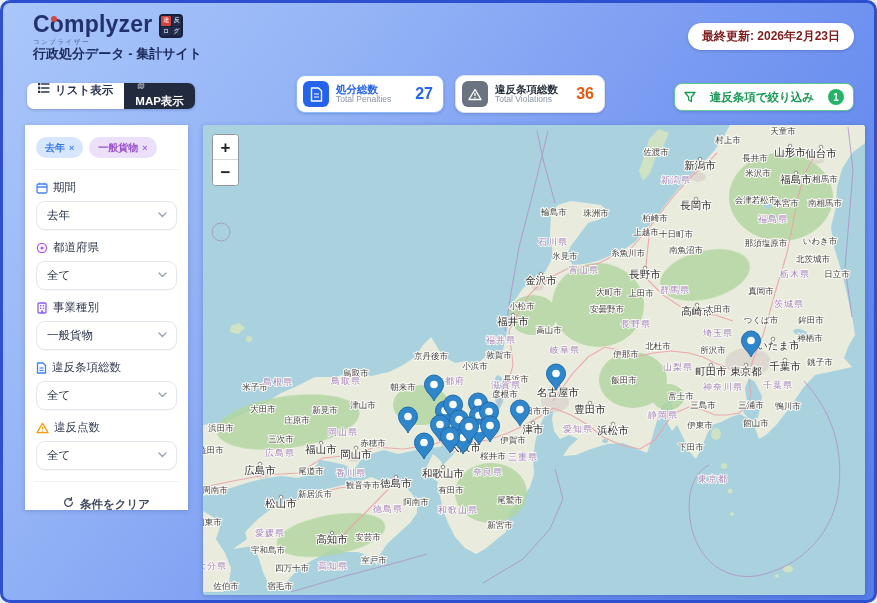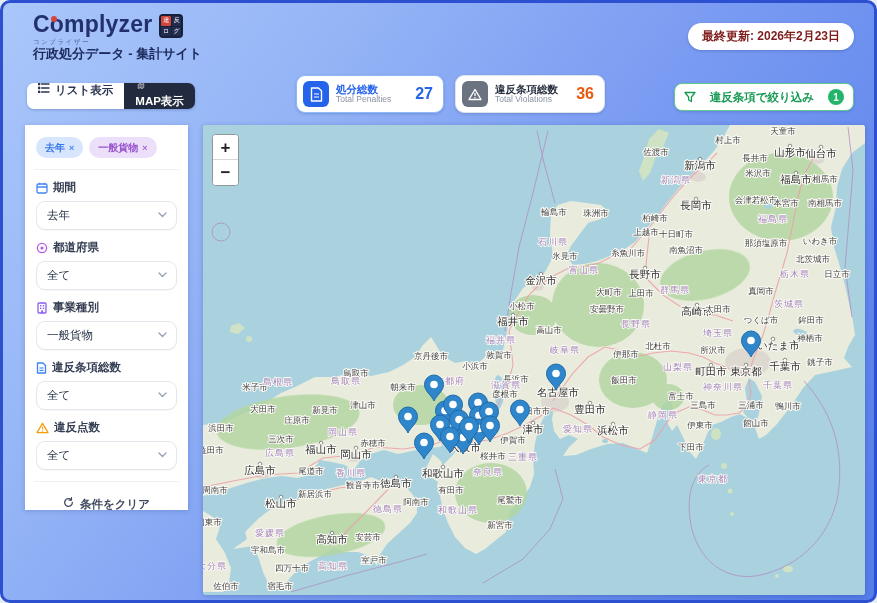--- a/index.html
+++ b/index.html
@@ -40,21 +40,21 @@
   .filter-btn{position:absolute;right:20px;top:80px;height:28px;background:#fff;border:1.5px solid #5ecb8e;border-radius:8px;display:flex;align-items:center;gap:14px;padding:0 9px;font-size:11.5px;font-weight:700;color:#189a55;cursor:pointer;box-shadow:0 1px 3px rgba(20,40,110,.18);}
   .filter-badge{width:16px;height:16px;border-radius:50%;background:#25b56a;color:#fff;font-size:10px;font-weight:700;display:flex;align-items:center;justify-content:center;}
   
   .sidebar{position:absolute;left:22px;top:122px;width:163px;height:385px;background:#fff;border-radius:0;box-shadow:0 1px 5px rgba(20,40,110,.2);padding:12px 11px;}
   .chips{display:flex;gap:6px;}
   .chip{display:inline-flex;align-items:center;gap:4px;font-size:10px;font-weight:700;padding:3.5px 9px;border-radius:999px;cursor:pointer;}
   .chip-blue{background:#d8e6fd;color:#3576e8;}
   .chip-purple{background:#ecdffa;color:#9a55cf;}
   .chip .x{font-size:9px;opacity:.85;}
   .divider{border:0;border-top:1px solid #edf0f5;margin:11px -2px 0;}
-  .fgroup-label{display:flex;align-items:center;gap:5px;font-size:11.5px;font-weight:700;color:#333d52;margin:10px 0 6px;}
+  .fgroup-label{display:flex;align-items:center;gap:5px;font-size:11.5px;font-weight:400;color:#333d52;margin:10px 0 6px;}
   .select-box{position:relative;height:29px;border:1px solid #e3e7ee;border-radius:9px;display:flex;align-items:center;padding:0 22px 0 10px;font-size:11.5px;color:#2f3a4f;background:#fff;cursor:pointer;box-shadow:0 1px 1px rgba(0,0,0,.04);}
   .select-box svg{position:absolute;right:9px;top:10px;}
   .clear-btn{display:flex;align-items:flex-start;justify-content:center;gap:6px;margin-top:15px;font-size:11.5px;font-weight:700;color:#3f4a60;cursor:pointer;}
   
   .map{position:absolute;left:200px;top:122px;width:662px;height:470px;background:#a9d2de;border-radius:3px;overflow:hidden;box-shadow:0 1px 5px rgba(20,40,110,.25);}
   .zoomctl{position:absolute;left:9px;top:9px;width:27px;background:#fff;border:1px solid #8f979e;border-radius:4px;overflow:hidden;z-index:5;}
   .zoomctl button{display:block;width:100%;height:25px;border:0;background:#fff;font-size:17px;font-weight:700;color:#222;cursor:pointer;line-height:1;padding:0;}
   .zoomctl button:first-child{border-bottom:1px solid #d7d7d7;}
   svg text{text-anchor:middle;font-family:"Liberation Sans",sans-serif;paint-order:stroke;stroke:#fbfaf6;stroke-width:2.2px;stroke-linejoin:round;}
   svg .ml-b{font-size:10.5px;fill:#2d2d2d;font-weight:500;}

